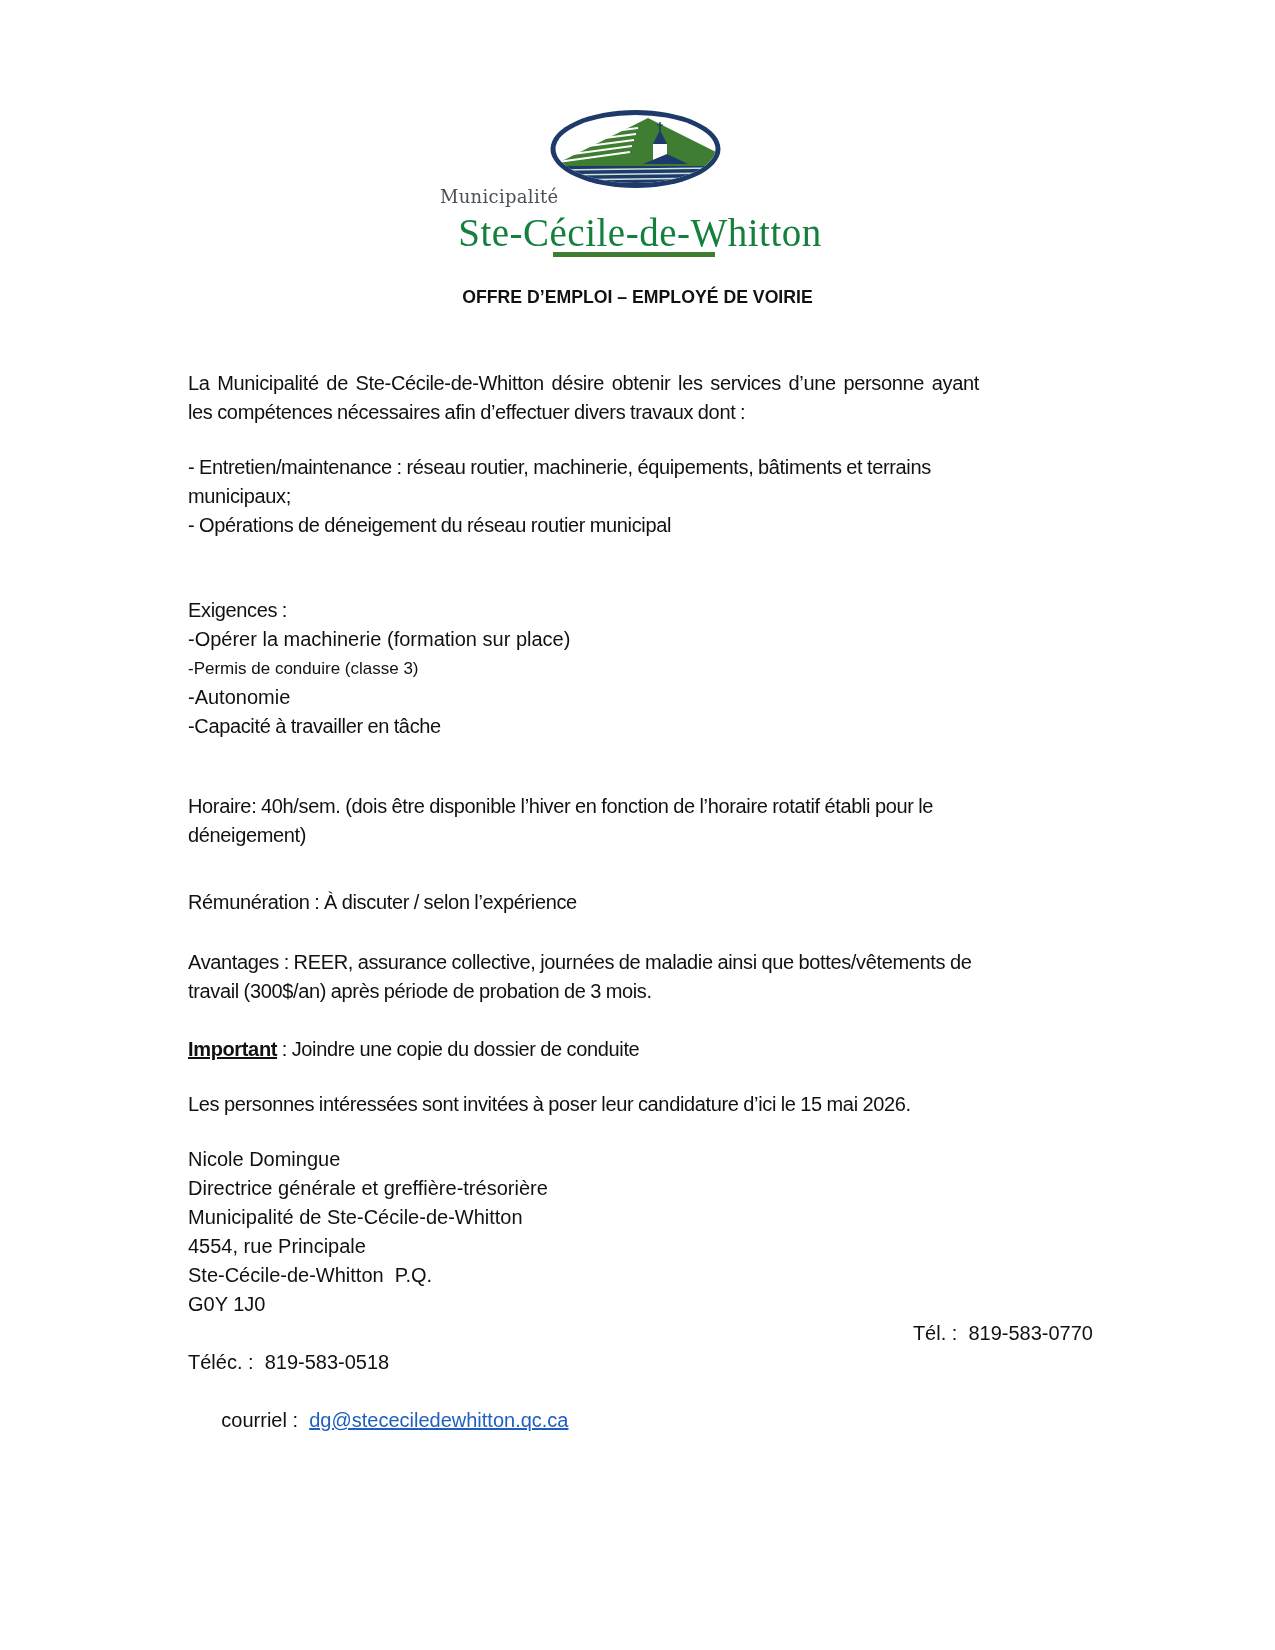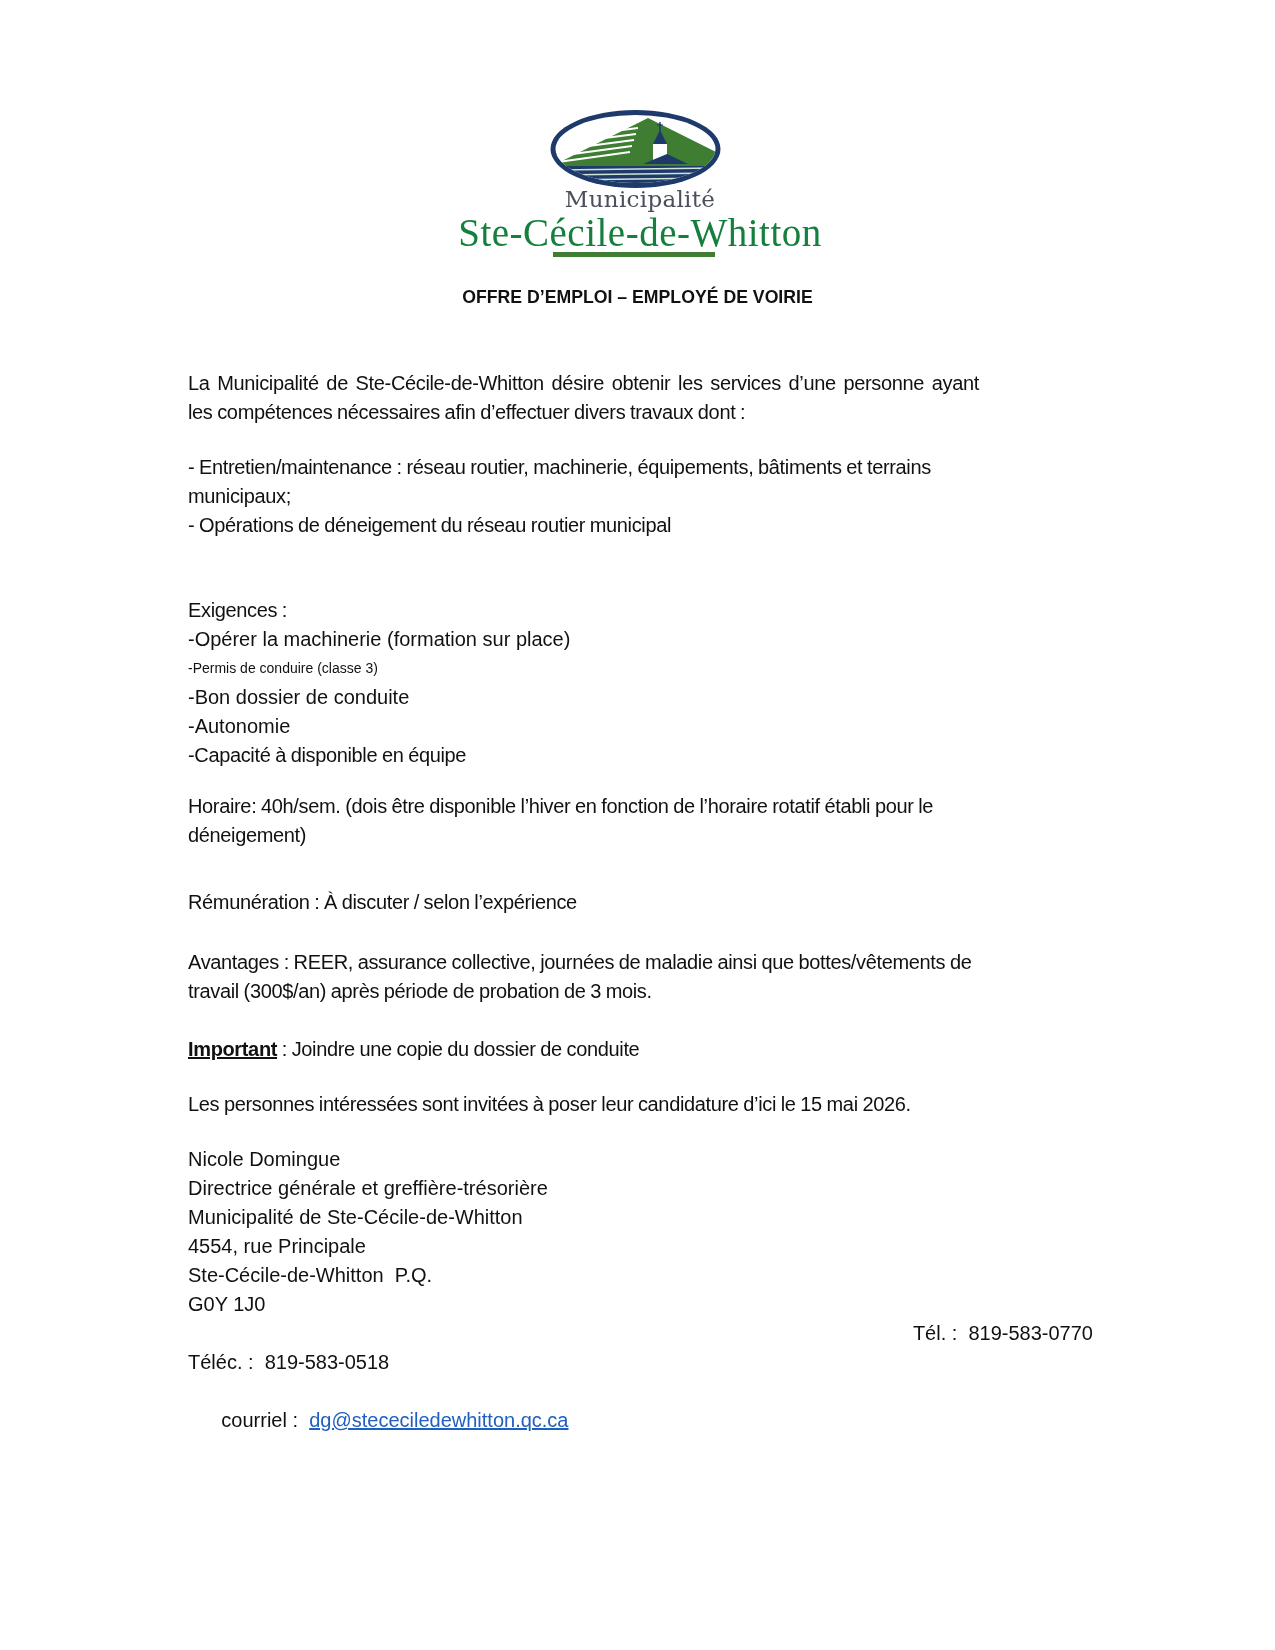--- a/index.html
+++ b/index.html
@@ -1,33 +1,33 @@
 <!DOCTYPE html>
 <html><head>
 <meta charset="utf-8">
 <style>
   html, body { margin: 0; padding: 0; background: #ffffff; }
   body { width: 1275px; height: 1650px; position: relative; overflow: hidden; color: #111; }
   .page { position: absolute; left: 0; top: 0; width: 1275px; height: 1650px; }
   .logo { position: absolute; left: 440px; top: 100px; width: 400px; height: 170px; }
   .logo-mark { position: absolute; left: 108px; top: 8px; width: 175px; height: 82px; }
-  .logo-small { position: absolute; left: 0; width: 400px; top: 86px; text-align: center;
-    font-family: "DejaVu Serif", "Liberation Serif", serif; font-size: 23px; color: #4a4f5a; letter-spacing: 0.3px; }
+  .logo-small { position: absolute; left: 0; width: 400px; top: 86px; 
+    font-family: "DejaVu Serif", "Liberation Serif", serif; font-size: 18px; color: #4a4f5a; letter-spacing: 0.3px; }
   .logo-big { position: absolute; left: -10px; width: 420px; top: 110px; text-align: center;
     font-family: "Liberation Serif", "DejaVu Serif", serif; font-size: 39px; color: #15803d; letter-spacing: 0.5px; white-space: nowrap; }
   .logo-bar { position: absolute; left: 113px; top: 152px; width: 162px; height: 5px; background: #3e7d32; }
 
   .title { position: absolute; left: 0; width: 1275px; top: 286px; text-align: center;
     font-family: "Liberation Sans", "DejaVu Sans", sans-serif; font-weight: bold; font-size: 19px; transform: scaleX(0.93); }
 
   .body-text { position: absolute; left: 188px; width: 905px;
     font-family: "Liberation Sans", "DejaVu Sans", sans-serif; font-size: 20px; line-height: 29px; }
   .narrow { letter-spacing: -0.35px; word-spacing: -0.5px; }
   .line { display: block; white-space: nowrap; }
-  .small { font-size: 14px; }
+  .small { font-size: 17px; }
   .bold { font-weight: normal; }
   .u { text-decoration: underline; font-weight: bold; }
   .link { color: #1f5fbf; text-decoration: underline; }
 
   #p-intro { top: 369px; }
   #p-tasks { top: 453px; }
   #p-req { top: 596px; }
   #p-hours { top: 772px; margin-top: 20px; }
   #p-pay { top: 888px; }
   #p-benefits { top: 948px; }
@@ -86,23 +86,22 @@
   <div class="body-text narrow" id="p-tasks">
     <span class="line">- Entretien/maintenance : réseau routier, machinerie, équipements, bâtiments et terrains</span>
     <span class="line">municipaux;</span>
     <span class="line">- Opérations de déneigement du réseau routier municipal</span>
   </div>
 
   <div class="body-text" id="p-req">
     <span class="line narrow">Exigences :</span>
     <span class="line">-Opérer la machinerie (formation sur place)</span>
     <span class="line small">-Permis de conduire (classe 3)</span>
-    <span class="line">-Bon dossier de conduite</span>
     <span class="line">-Autonomie</span>
-    <span class="line narrow">-Capacité à disponible en équipe</span>
+    <span class="line narrow">-Capacité à travailler en tâche</span>
   </div>
 
   <div class="body-text narrow" id="p-hours">
     <span class="line">Horaire:  40h/sem. (dois être disponible l’hiver en fonction de l’horaire rotatif établi pour le</span>
     <span class="line">déneigement)</span>
   </div>
 
   <div class="body-text narrow" id="p-pay">
     <span class="line">Rémunération :  À discuter / selon l’expérience</span>
   </div>

